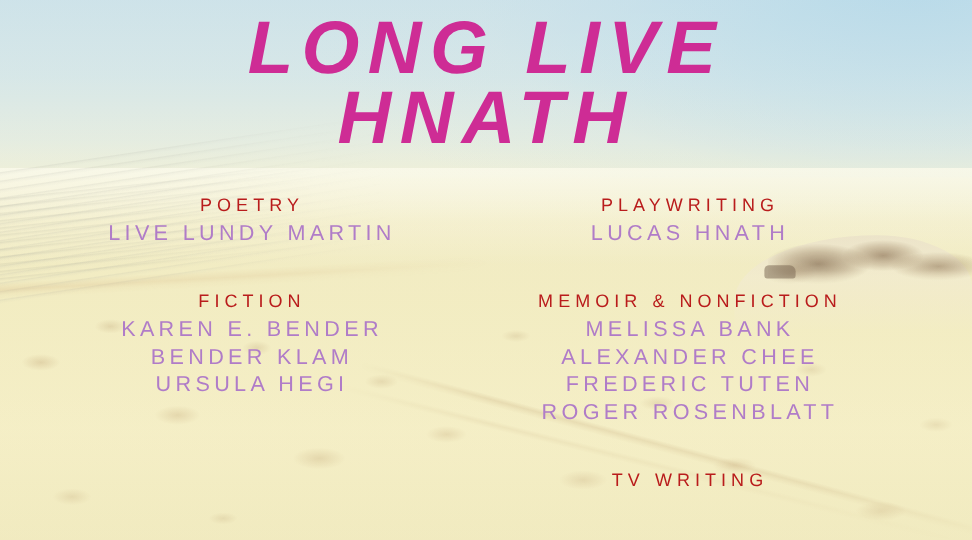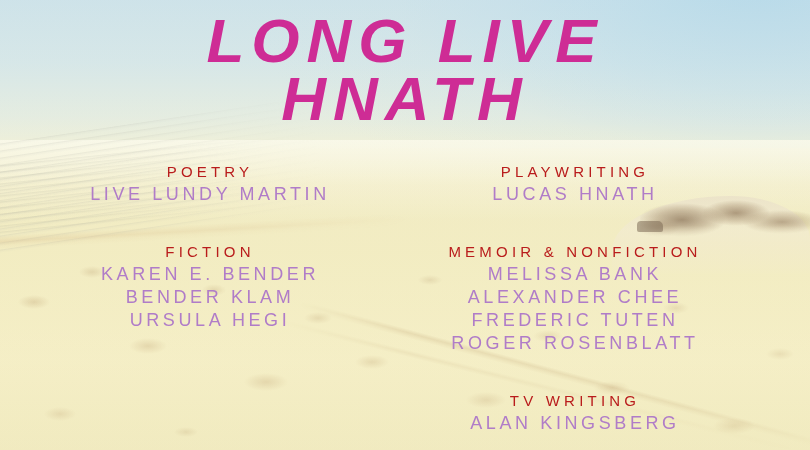--- a/index.html
+++ b/index.html
@@ -374,21 +374,20 @@
         <div class="section">
           <div class="section-heading">MEMOIR &amp; NONFICTION</div>
           <div class="section-name">MELISSA BANK</div>
           <div class="section-name">ALEXANDER CHEE</div>
           <div class="section-name">FREDERIC TUTEN</div>
           <div class="section-name">ROGER ROSENBLATT</div>
         </div>
 
         <div class="section">
           <div class="section-heading">TV WRITING</div>
-          <div class="section-name">ALAN KINGSBERG</div>
         </div>
 
       </div>
 
     </div>
 
   </div>
 </div>
 
 </body></html>

